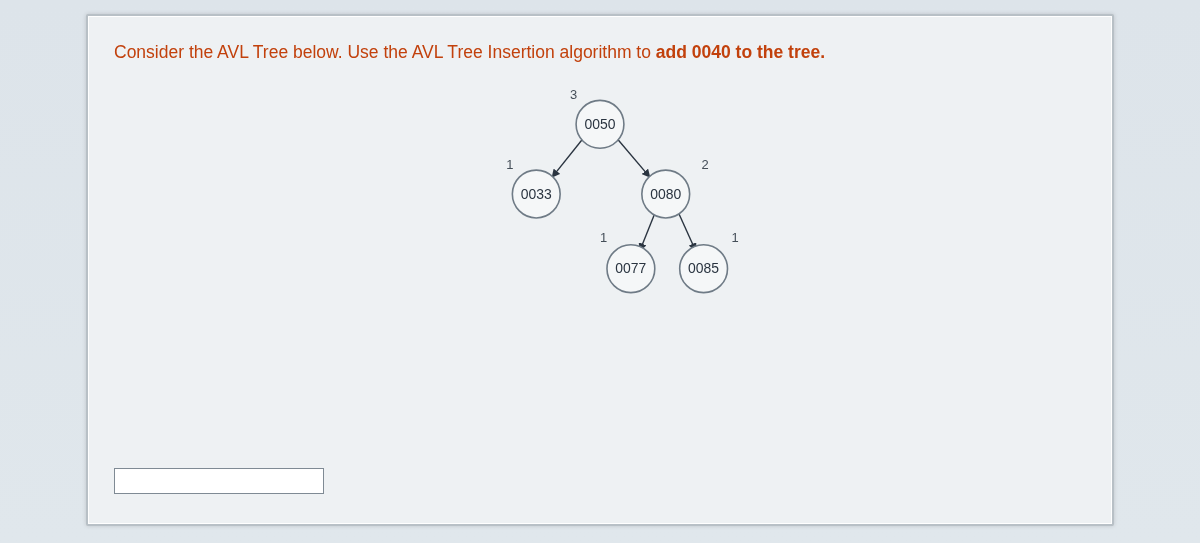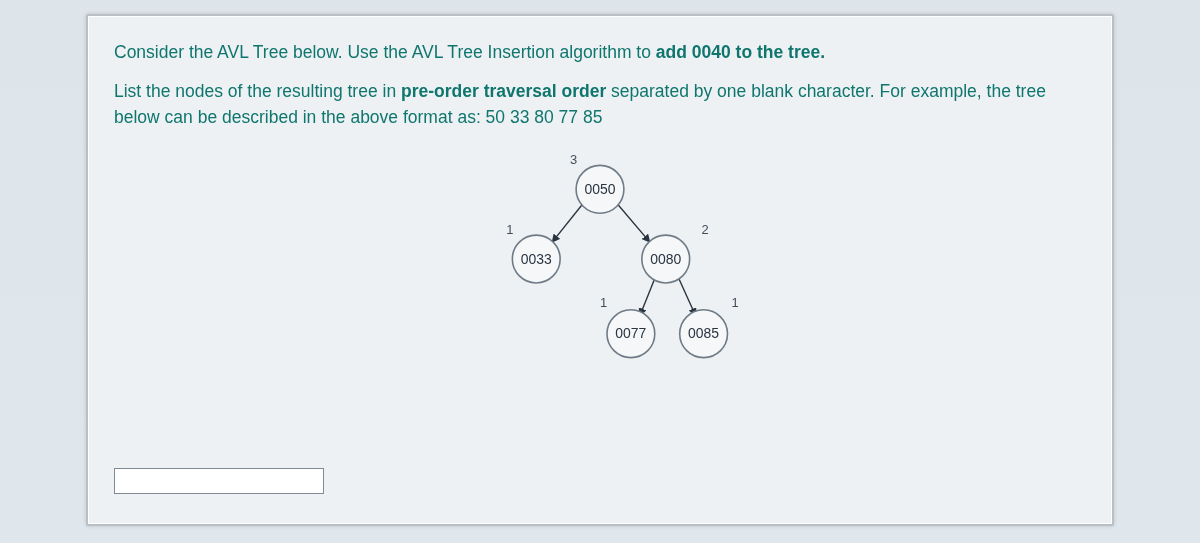--- a/index.html
+++ b/index.html
@@ -18,21 +18,21 @@
     width: 1028px;
     height: 512px;
     background: #eef1f3;
     border: 2px solid #b8c0c6;
     border-radius: 2px;
     box-shadow: inset 0 0 0 1px #fff, 0 0 4px rgba(0,0,0,0.15);
     box-sizing: border-box;
   }
   .question-text {
     padding: 24px 26px 0 26px;
-    color: #0f766e;
+    color: #c2410c;
     font-size: 17.5px;
     line-height: 1.45;
   }
   .question-text p {
     margin: 0 0 14px 0;
   }
   .bold { font-weight: 600; }
   .diagram {
     position: relative;
     width: 100%;
@@ -83,23 +83,20 @@
 </style>
 </head>
 <body>
 
 <div class="outer-frame">
 
   <div class="question-text">
     <p>
       <span>Consider the AVL Tree below.  Use the AVL Tree Insertion algorithm  to </span><span class="bold">add 0040 to the tree.</span>
     </p>
-    <p>
-      <span>List the nodes of the resulting tree in </span><span class="bold">pre-order traversal order</span><span> separated by one blank character. For example, the tree below can be described in the above format as:  50 33 80 77 85</span>
-    </p>
   </div>
 
   <div class="diagram">
     <svg viewBox="0 0 1028 240">
 
       <defs>
         <marker id="arrow" viewBox="0 0 10 10" refX="9" refY="5" markerWidth="6" markerHeight="6" orient="auto-start-reverse">
           <path d="M 0 0 L 10 5 L 0 10 z" class="arrowhead"></path>
         </marker>
       </defs>

